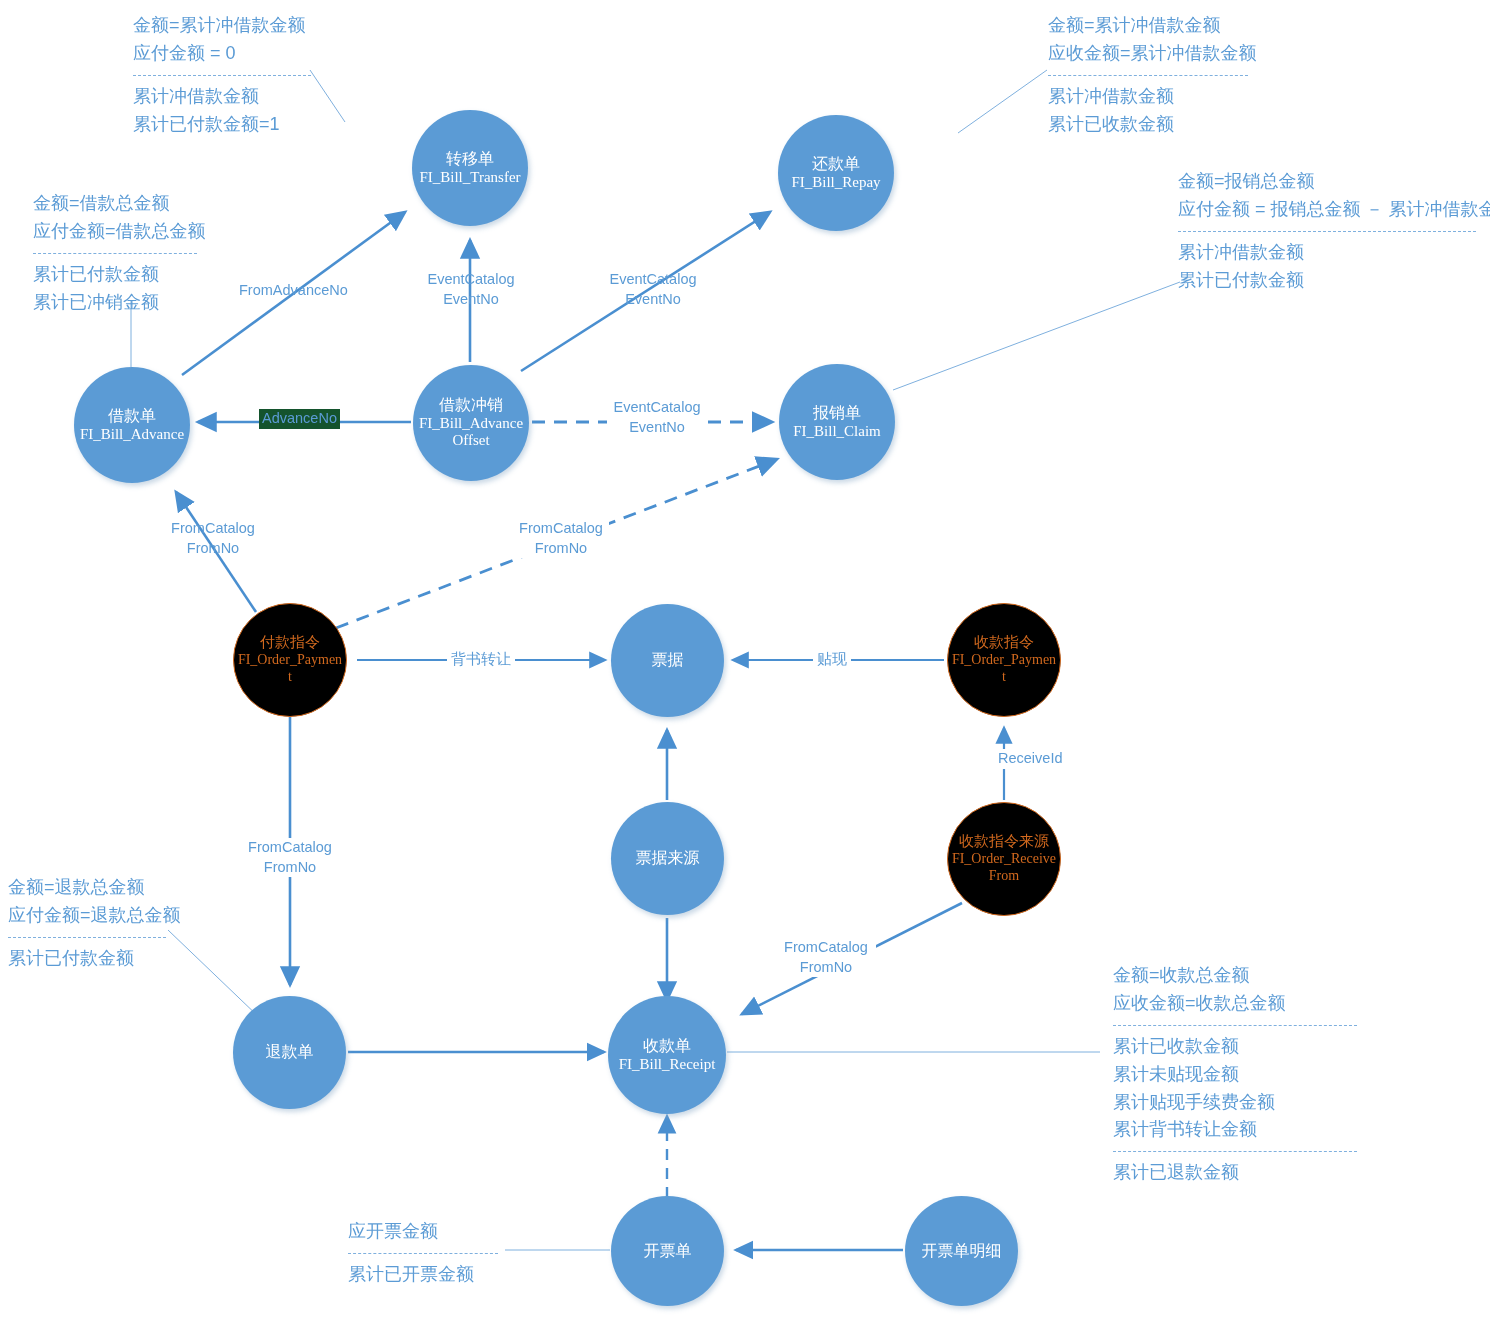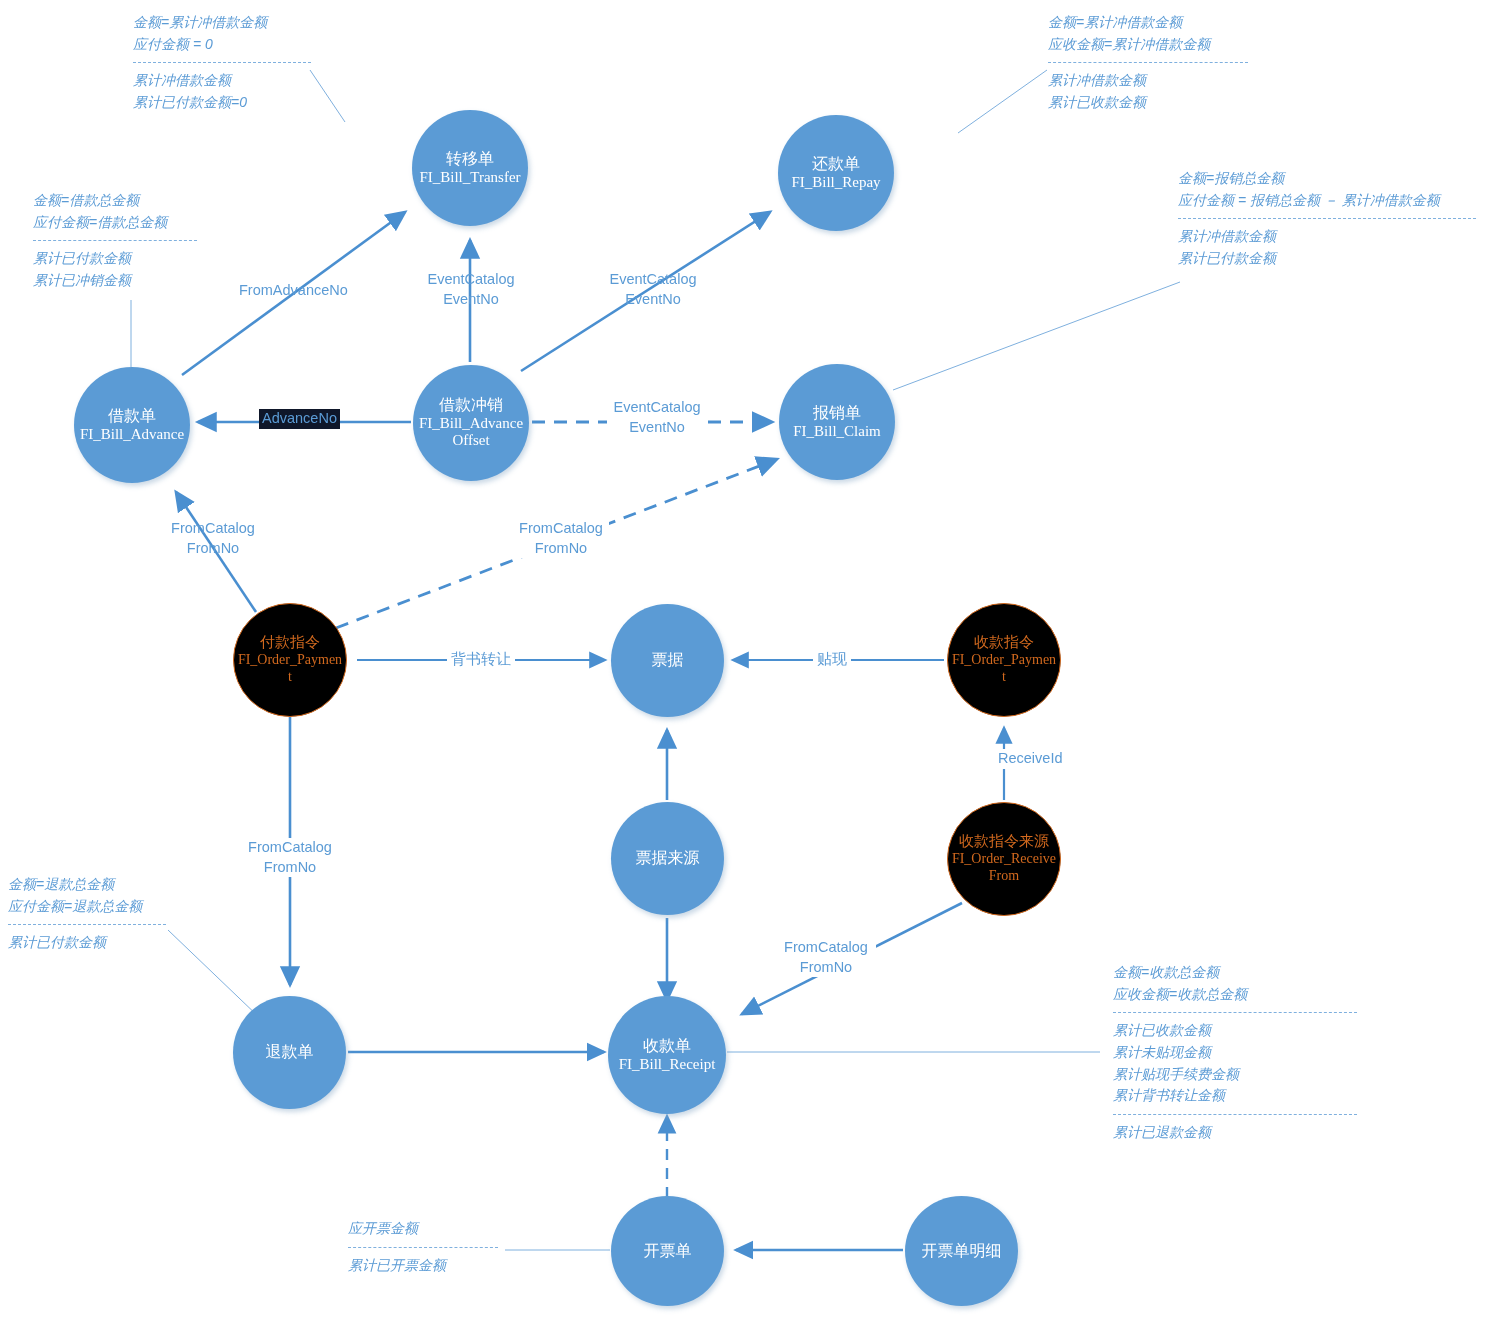--- a/index.html
+++ b/index.html
@@ -65,24 +65,23 @@
     line-height: 1.35;
     text-align: center;
     white-space: pre;
     background: transparent;
   }
   .elabel.cnlab { font-size: 15px; }
 
   .note {
     position: absolute;
     color: #5b9bd5;
-    font-size: 14px;
+    font-size: 18px;
     line-height: 1.55;
     white-space: nowrap;
-    font-style: italic;
   }
   .note .sep {
     border-top: 1px dashed #7fb0de;
     margin: 7px 0 7px 0;
     height: 0;
   }
 </style>
 </head>
 <body>
 
@@ -212,21 +211,21 @@
   </div>
 
   <div class="elabel" style="left:239px; top:281px;text-align:center;">FromAdvanceNo</div>
 
   <div class="elabel" style="left:423px; top:270px; width:96px;">EventCatalog
 EventNo</div>
 
   <div class="elabel" style="left:605px; top:270px; width:96px;">EventCatalog
 EventNo</div>
 
-  <div class="elabel" style="left:259px; top:409px; background:#0f172a; padding:0 3px;">AdvanceNo</div>
+  <div class="elabel" style="left:259px; top:409px; background:#14532d; padding:0 3px;">AdvanceNo</div>
 
   <div class="elabel" style="left:607px; top:398px; width:100px; background:#ffffff;">EventCatalog
 EventNo</div>
 
   <div class="elabel" style="left:165px; top:519px; width:96px;">FromCatalog
 FromNo</div>
 
   <div class="elabel" style="left:513px; top:519px; width:96px; background:#ffffff;">FromCatalog
 FromNo</div>
 
@@ -240,21 +239,21 @@
 FromNo</div>
 
   <div class="elabel" style="left:776px; top:938px; width:100px; background:#ffffff;">FromCatalog
 FromNo</div>
 
   <div class="note" style="left:133px; top:12px;">
     <div>金额=累计冲借款金额</div>
     <div>应付金额 = 0</div>
     <div class="sep" style="width:178px;"></div>
     <div>累计冲借款金额</div>
-    <div>累计已付款金额=0</div>
+    <div>累计已付款金额=1</div>
   </div>
 
   <div class="note" style="left:1048px; top:12px;">
     <div>金额=累计冲借款金额</div>
     <div>应收金额=累计冲借款金额</div>
     <div class="sep" style="width:200px;"></div>
     <div>累计冲借款金额</div>
     <div>累计已收款金额</div>
   </div>
 

